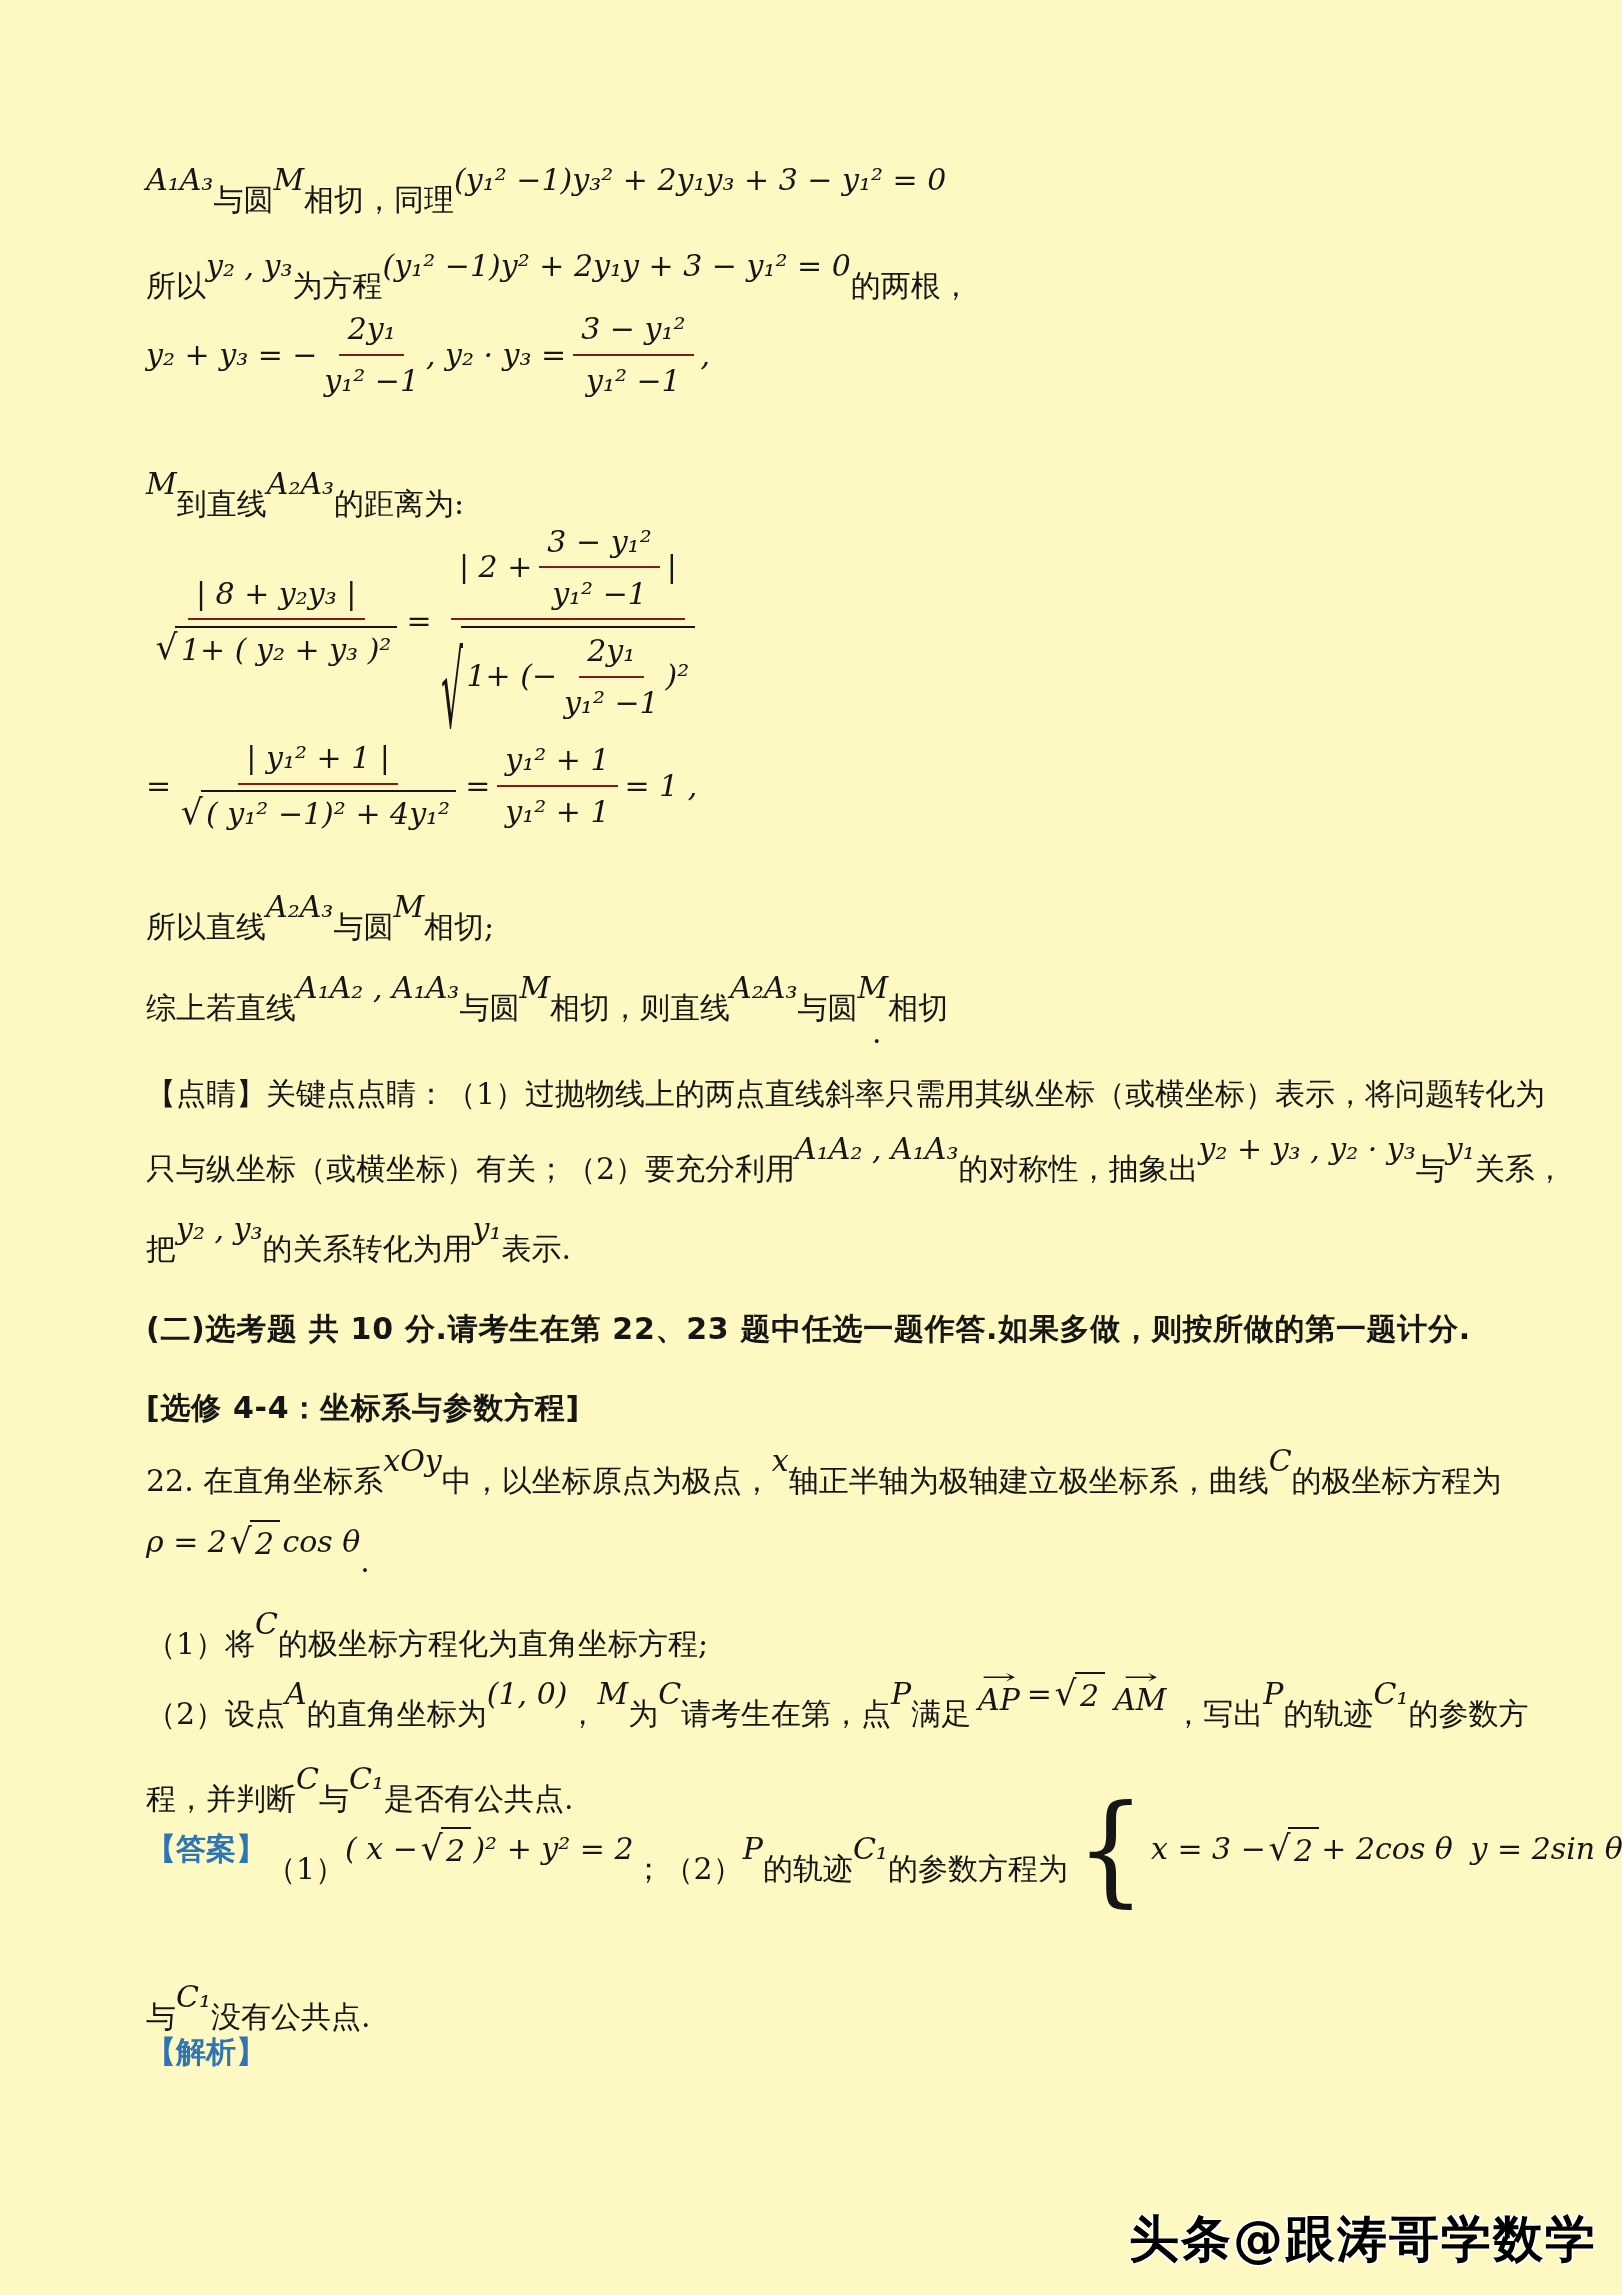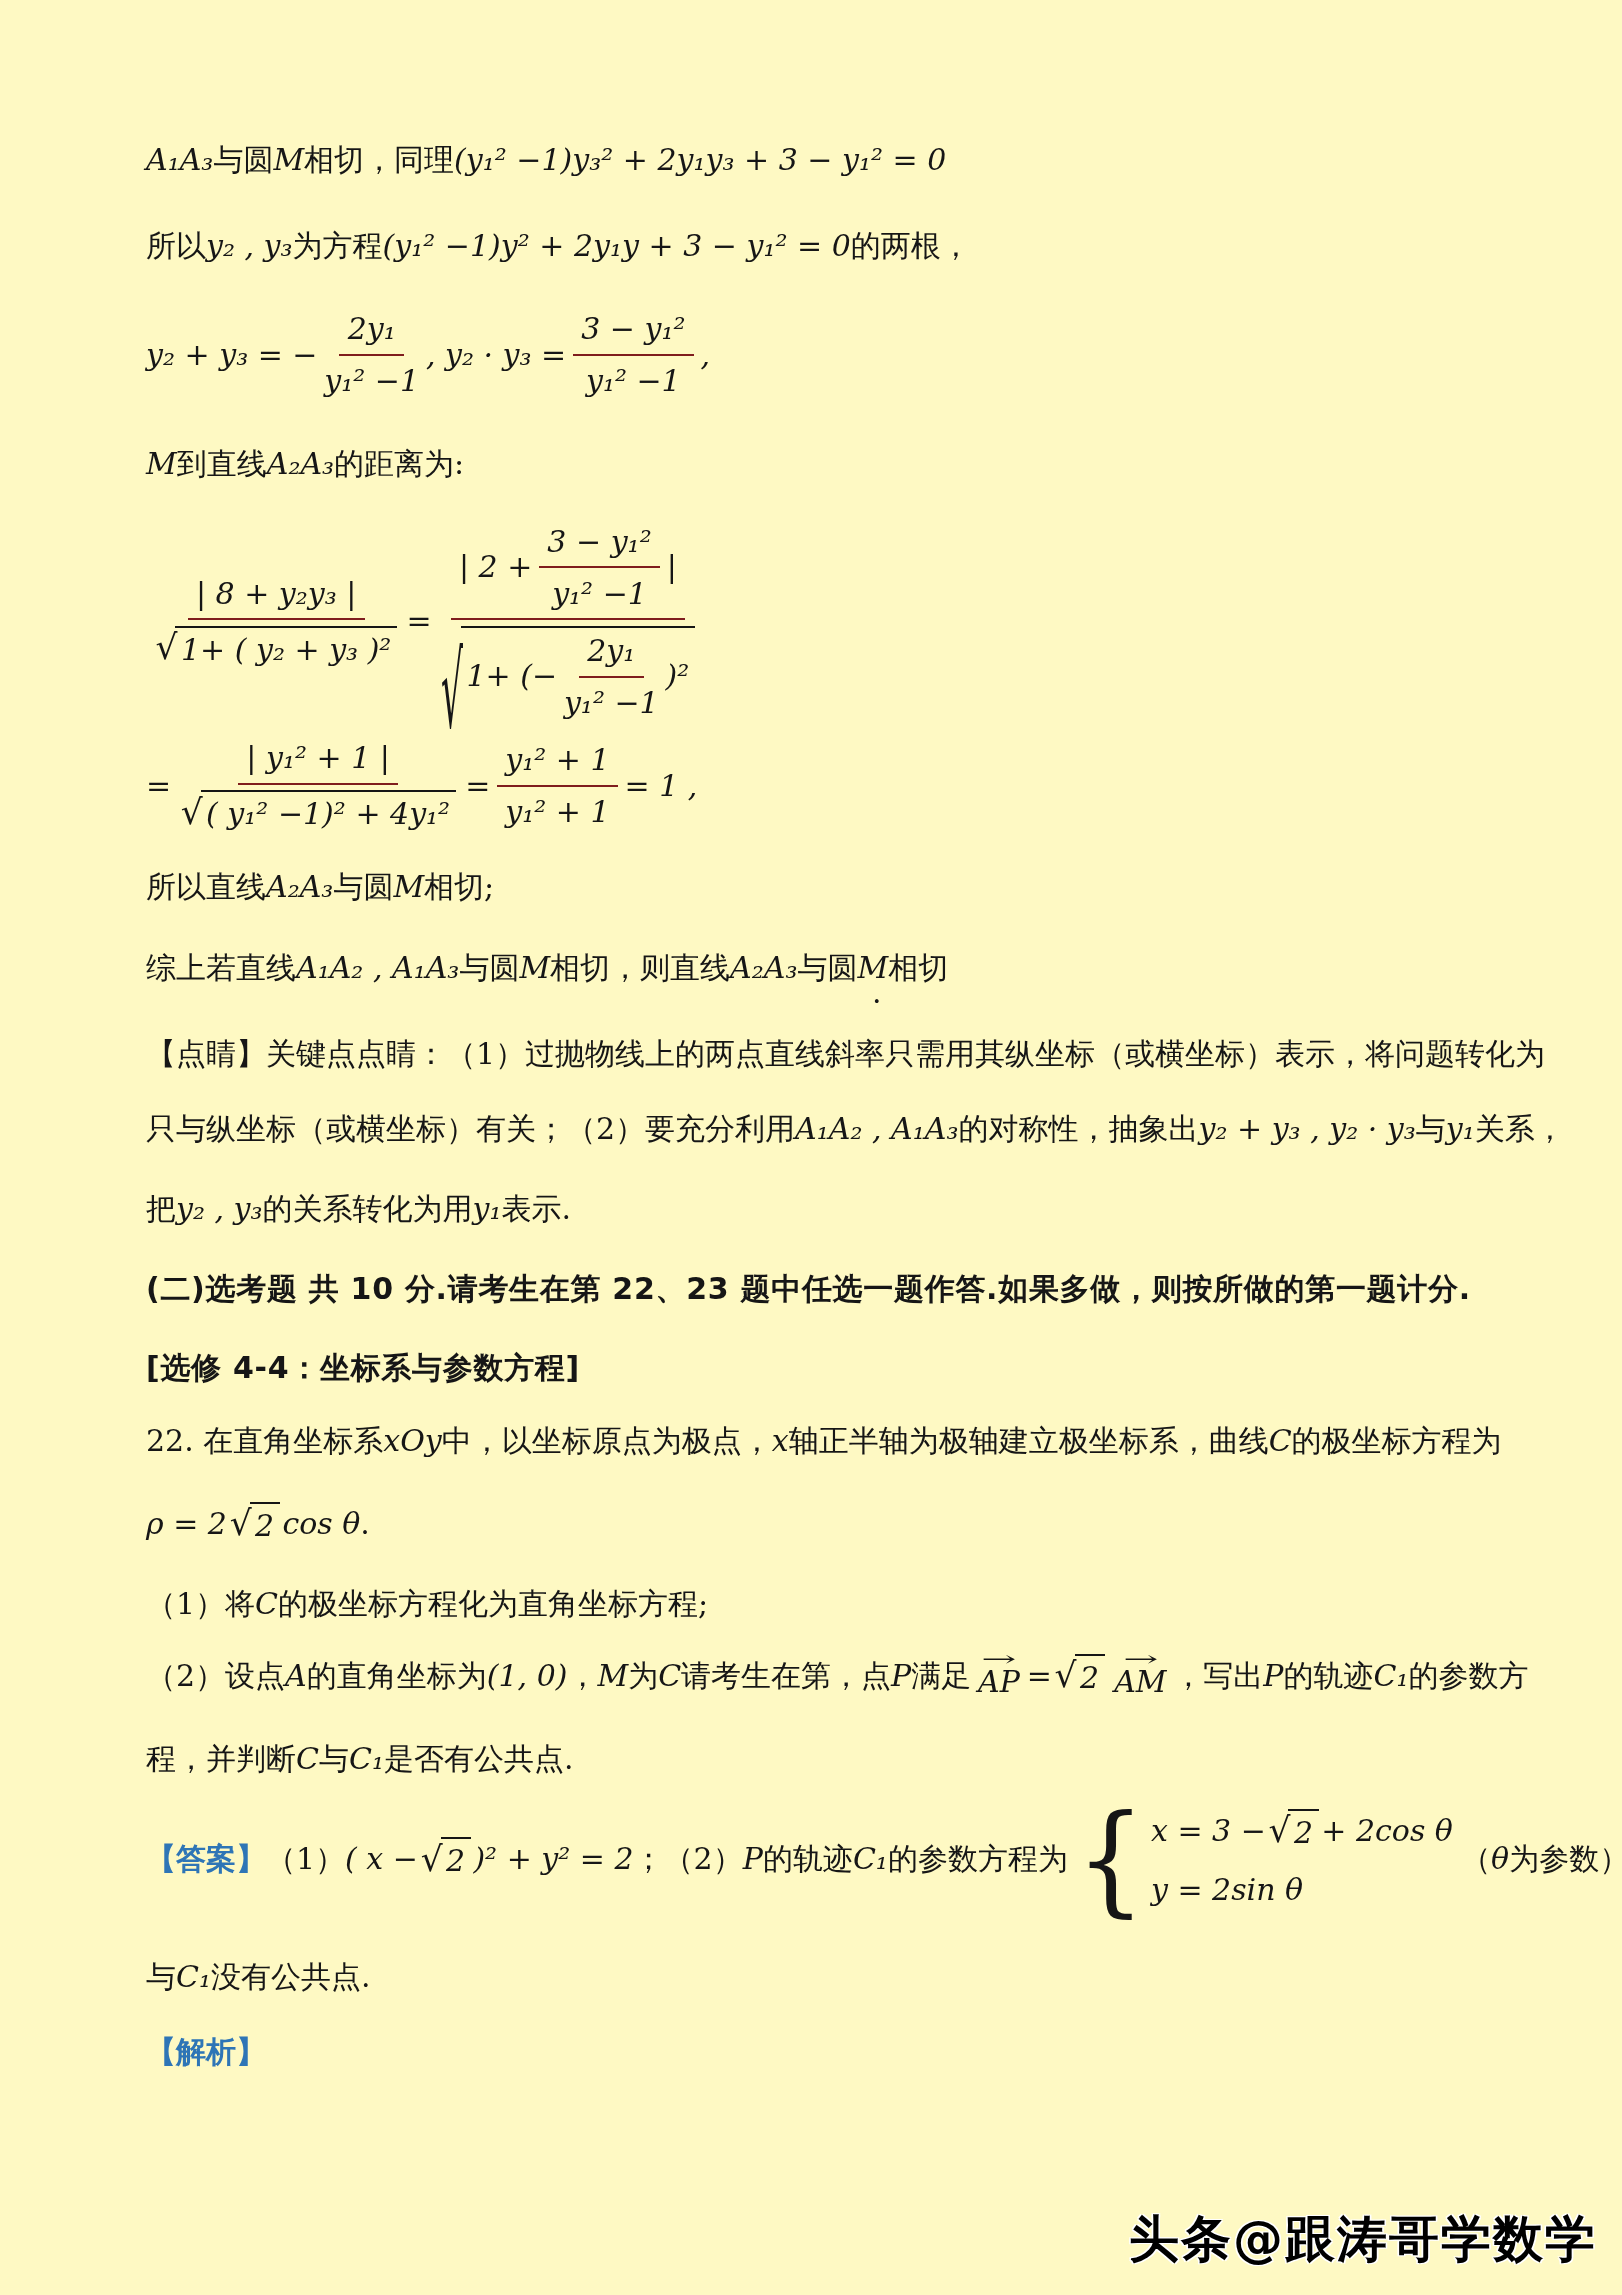--- a/index.html
+++ b/index.html
@@ -18,21 +18,21 @@
     line-height:1.3;
     white-space:nowrap;
     display:flex;
     align-items:center;
   }
   .line.heading {
     font-family:"DejaVu Sans","Liberation Sans",sans-serif;
     font-weight:700;
     letter-spacing:0.7px;
   }
-  .cn { font-style:normal; }
+  .cn { font-style:normal;margin-top:40px; }
   .m  { font-style:italic; }
   .blue { color:#2E75B6; font-weight:600; }
   
   .frac {
     display:inline-flex; flex-direction:column; align-items:center;
     vertical-align:middle; margin:0 6.8px; text-align:center;
   }
   .fnum {
     display:flex; align-items:center; justify-content:center;
     border-bottom:2px solid #7f1d1d; padding:1.4px 8.2px 5.5px;
@@ -49,21 +49,21 @@
   }
   
   .vec {
     display:inline-flex; flex-direction:column; align-items:center;
     line-height:1.05; margin:0 6.8px;
   }
   .vecarrow { font-size:0.7em; line-height:0.55; transform:scaleX(2.0); font-style:normal; }
   
   .sys { display:inline-flex; align-items:center; margin:0 8.2px; }
   .sysbrace { font-size:109px; line-height:0; font-weight:300; transform:scaleY(1.1); font-style:normal; }
-  .syscol { display:inline-flex; flex-direction:column; gap:17.7px; margin-left:5.5px; }
+  .syscol { display:inline-flex; flex-direction:row; gap:17.7px; margin-left:5.5px; }
   .sysrow { display:flex; align-items:center; }
   
   .watermark {
     position:absolute;
     top:2206px; right:26px;
     font-size:50px; font-weight:700;
     font-family:"DejaVu Sans","Liberation Sans",sans-serif;
     color:#000;
     letter-spacing:2px;
     text-shadow:1.4px 1.4px 0 #fff,-1.4px -1.4px 0 #fff,1.4px -1.4px 0 #fff,-1.4px 1.4px 0 #fff;

